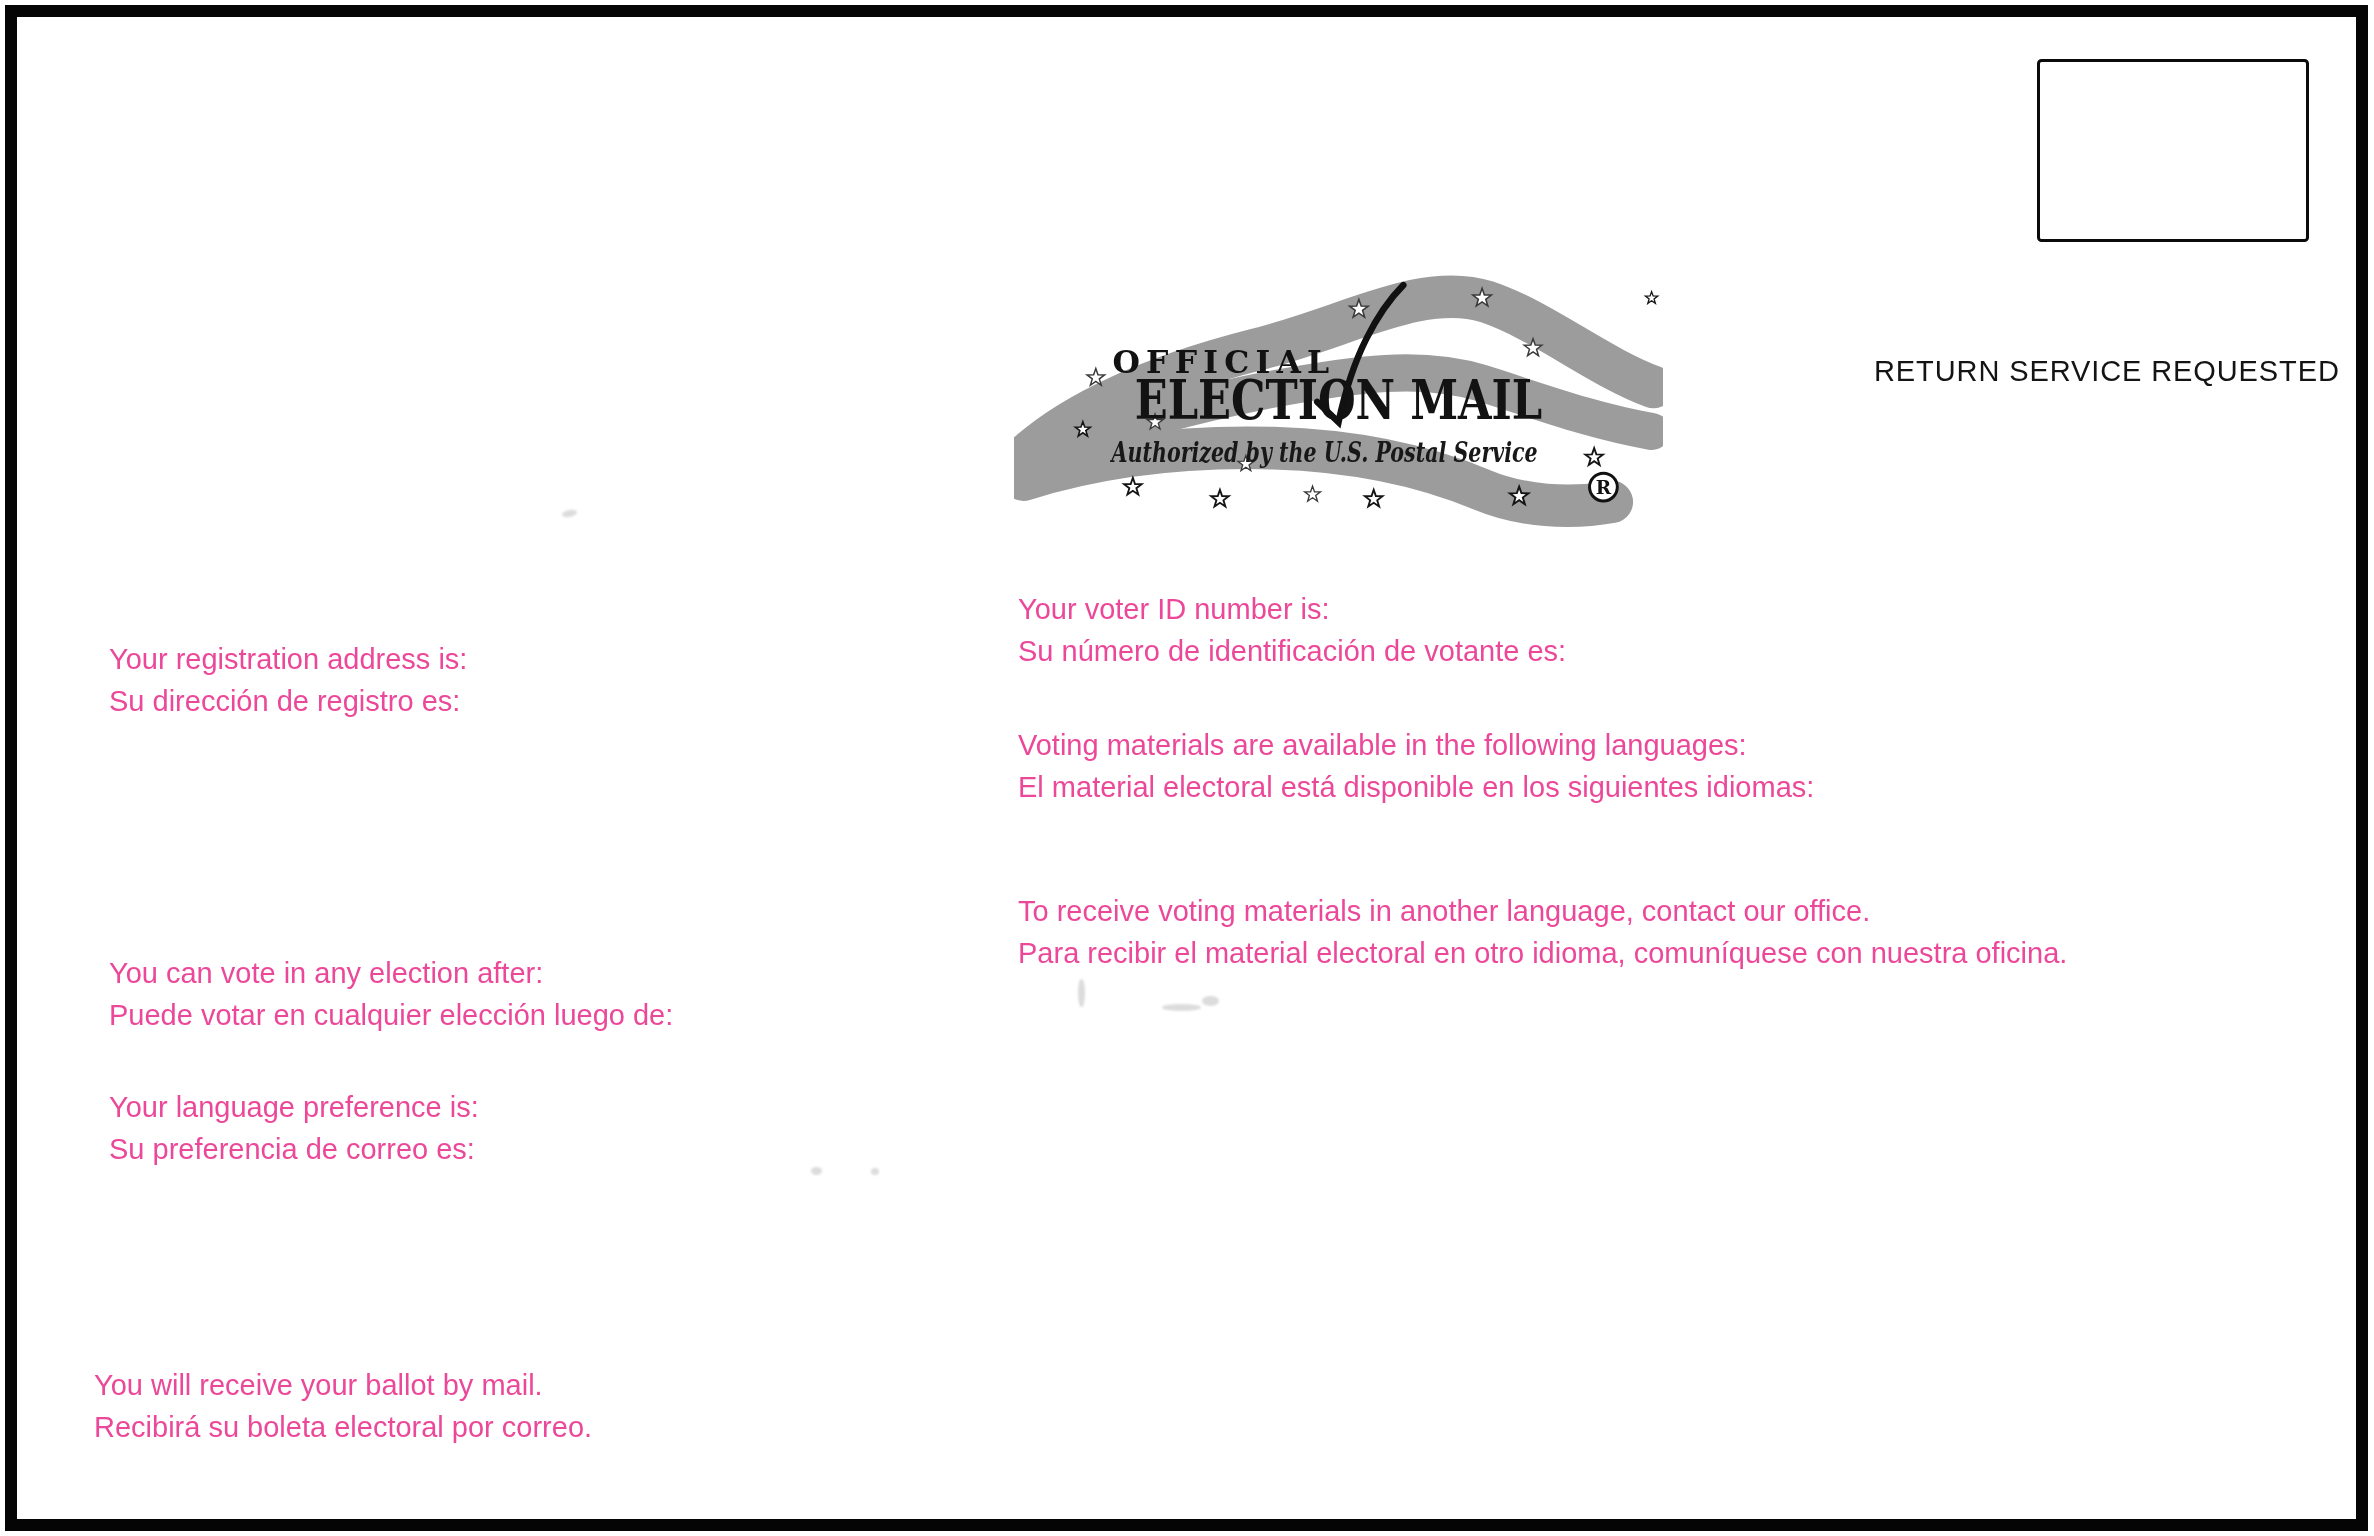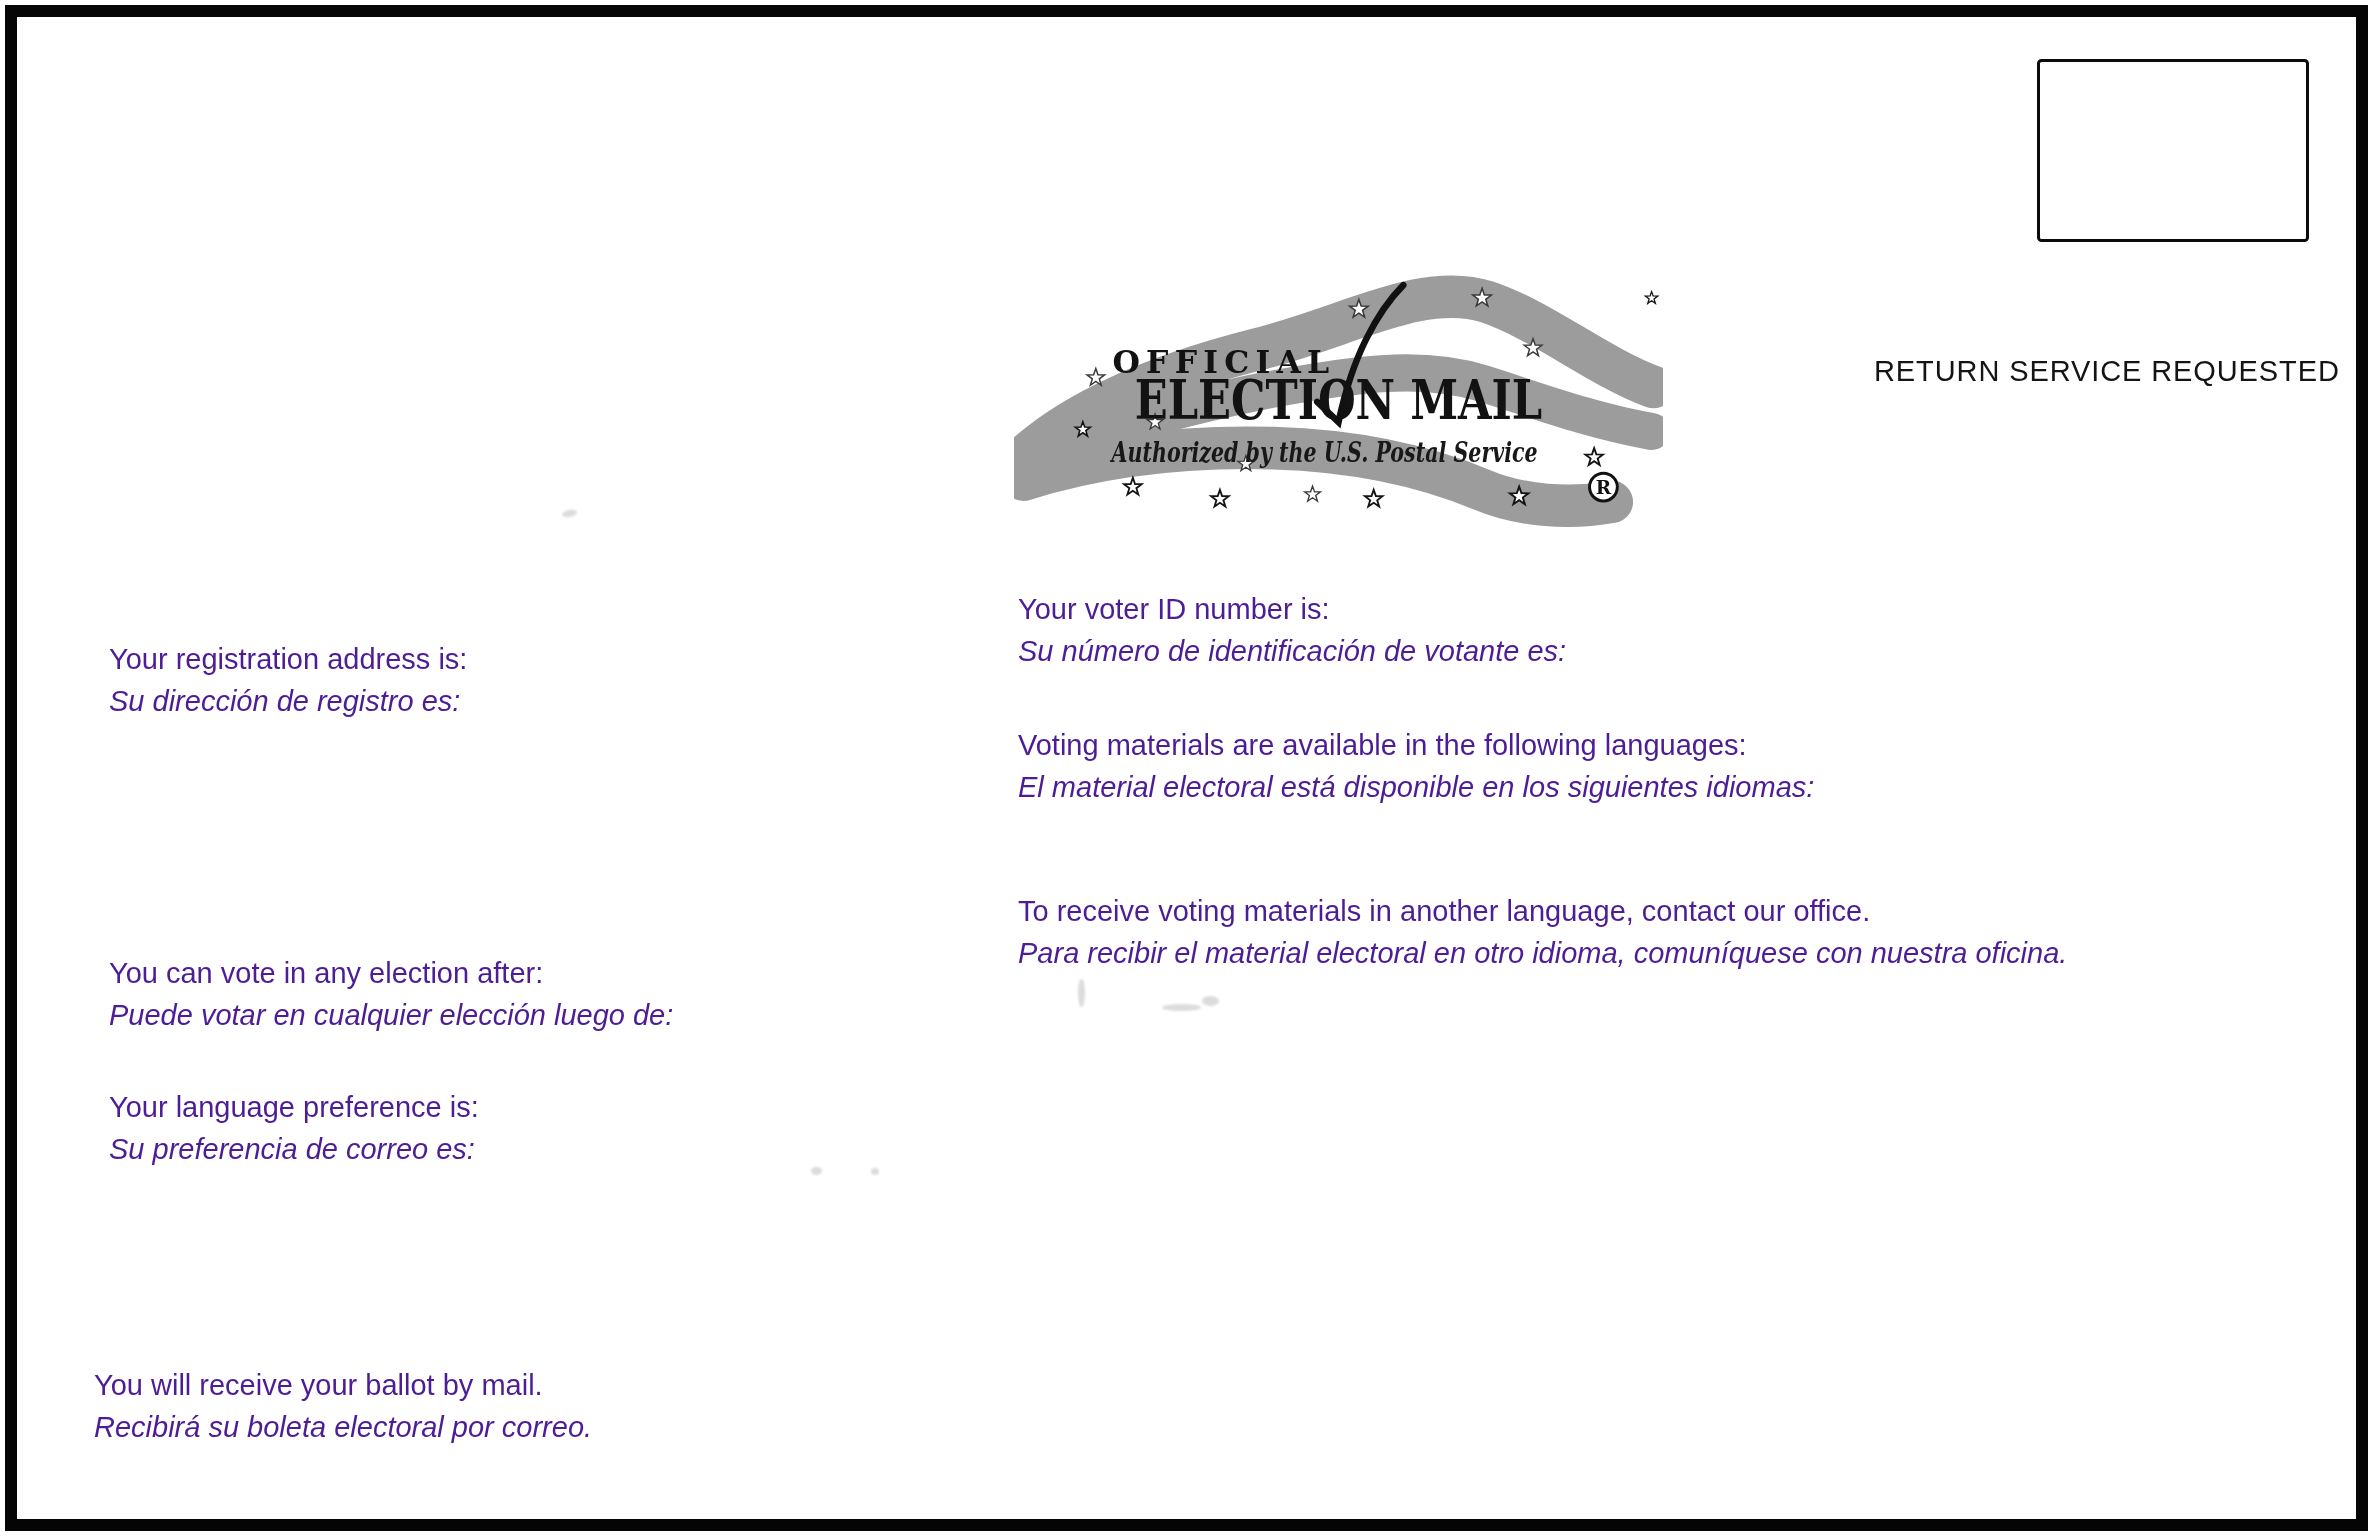--- a/index.html
+++ b/index.html
@@ -35,24 +35,24 @@
     letter-spacing: 0.9px;
     color: #141414;
     white-space: nowrap;
     margin-left: 30px;
   }
   .block {
     position: absolute;
     font-size: 29px;
     line-height: 42px;
     white-space: nowrap;
-    color: #4c1d95;
+    color: #ec4899;
   }
   .block .en { font-style: normal; }
-  .block .es { font-style: italic; }
+  .block .es { }
   .logo {
     position: absolute;
     left: 1014px; top: 274px;
     width: 649px; height: 264px;
   }
   .artifact {
     position: absolute;
     background: rgba(40,40,40,0.16);
     border-radius: 50%;
     filter: blur(0.9px);

